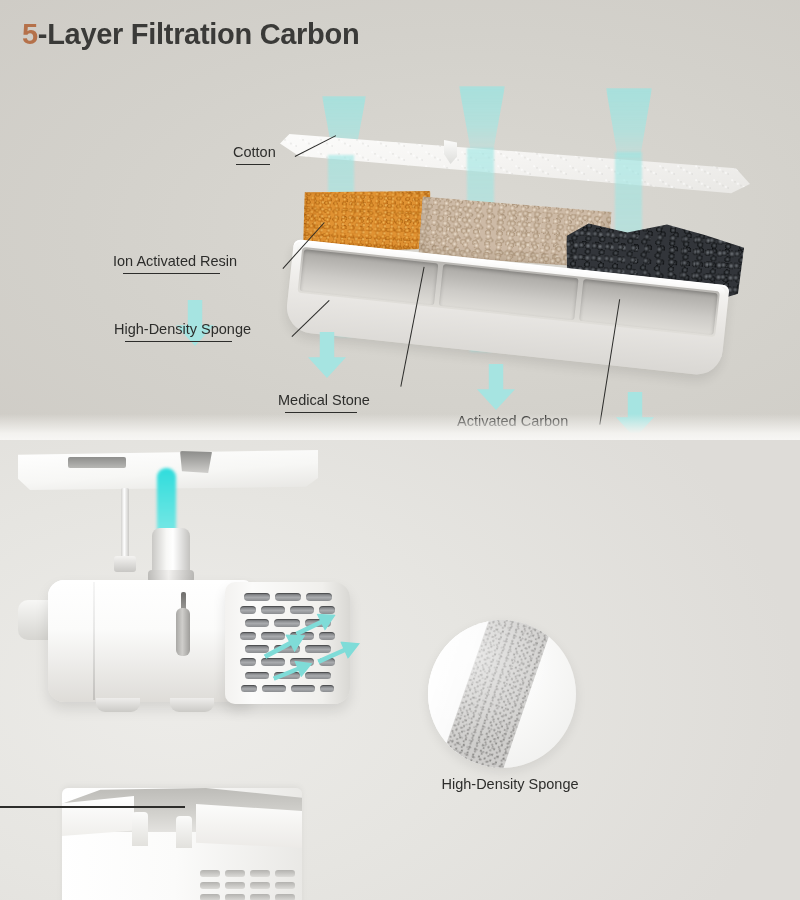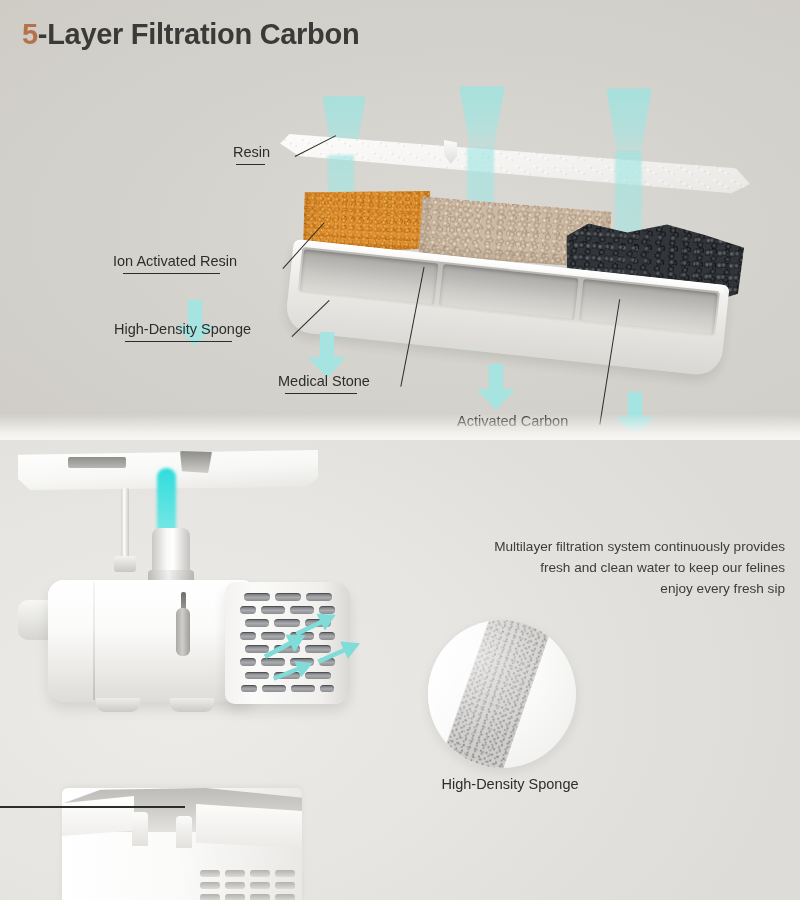--- a/index.html
+++ b/index.html
@@ -362,56 +362,53 @@
       <div class="tray-cell"></div>
     </div>
   </div>
 
   <div class="darr d1"></div>
   <div class="darr d2"></div>
   <div class="darr d3"></div>
   <div class="darr d4"></div>
 
   <div class="lab" style="left:233px; top:144px;">
-    <span>Resin</span>
+    <span>Cotton</span>
     <span class="uline"></span>
   </div>
   <div class="leader" style="left:295px; top:156px; width:46px; transform:rotate(-27deg);"></div>
 
   <div class="lab" style="left:113px; top:253px;">
     <span>Ion Activated Resin</span>
     <span class="uline"></span>
   </div>
   <div class="leader" style="left:283px; top:268px; width:62px; transform:rotate(-48deg);"></div>
 
   <div class="lab" style="left:114px; top:321px;">
     <span>High-Density Sponge</span>
     <span class="uline"></span>
   </div>
   <div class="leader" style="left:292px; top:336px; width:52px; transform:rotate(-44deg);"></div>
 
-  <div class="lab" style="left:278px; top:373px;">
+  <div class="lab" style="left:278px; top:392px;">
     <span>Medical Stone</span>
     <span class="uline"></span>
   </div>
   <div class="leader" style="left:401px; top:386px; width:122px; transform:rotate(-79deg);"></div>
 
   <div class="lab" style="left:457px; top:413px;">
     <span>Activated Carbon</span>
     <span class="uline"></span>
   </div>
   <div class="leader" style="left:600px; top:424px; width:127px; transform:rotate(-81deg);"></div>
 
 </div>
 
 <div id="sec2">
 
-  <div class="p2">Multilayer filtration system continuously provides
-fresh and clean water to keep our felines
-enjoy every fresh sip</div>
 
   <div class="lid"></div>
   <div class="lid-slot"></div>
   <div class="lid-notch"></div>
 
   <div class="jet"></div>
   <div class="rod"></div>
   <div class="rod-clip"></div>
   <div class="nozzle"></div>
   <div class="nozzle-band"></div>

